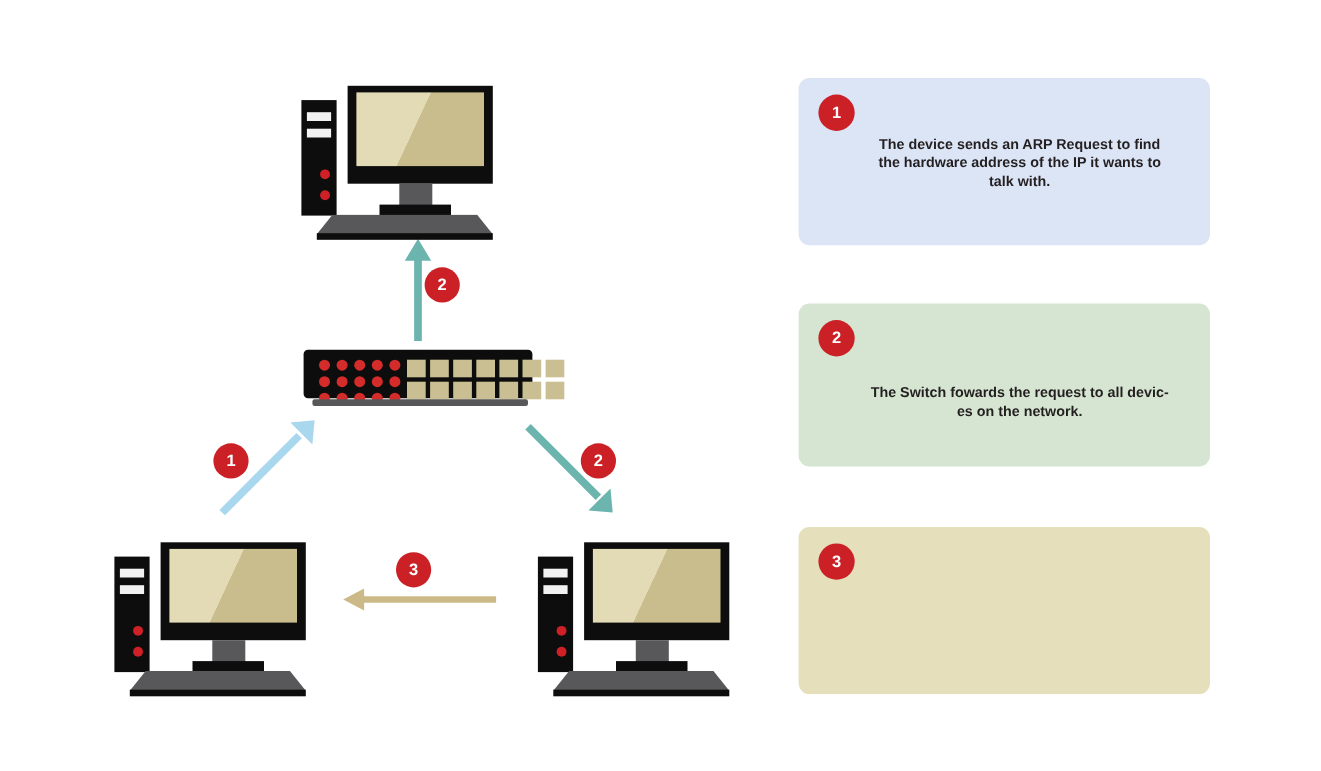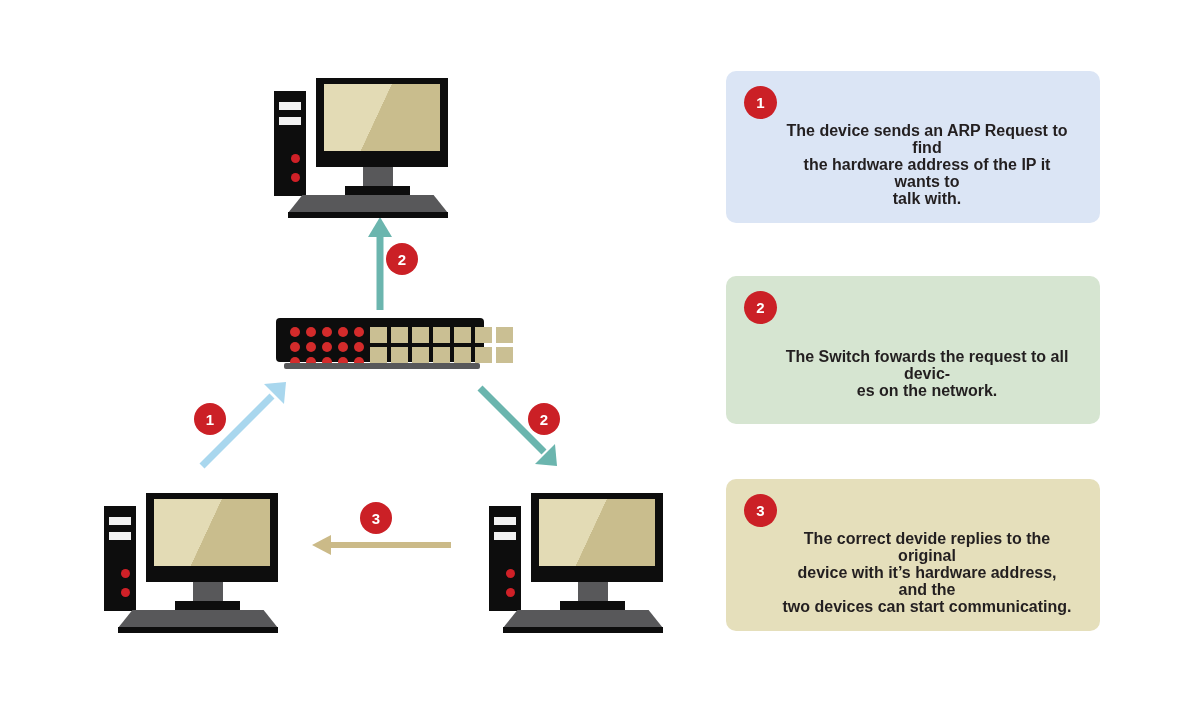--- a/index.html
+++ b/index.html
@@ -154,21 +154,21 @@
     display: flex;
     align-items: center;
     justify-content: center;
     line-height: 1;
   }
   .panel .panel-text {
     position: absolute;
     left: 56px;
     width: 290px;
     text-align: center;
-    font-size: 16px;
+    font-size: 13px;
     font-weight: bold;
     line-height: 17px;
     color: #231f20;
     white-space: pre-line;
   }
 
   #panel-1 { top: 71px; height: 152px; background: #dbe5f5; }
   #panel-1 .panel-text { top: 51px; }
   #panel-2 { top: 276px; height: 148px; background: #d6e5d1; }
   #panel-2 .panel-text { top: 66px; margin-top: 6px; }
@@ -307,16 +307,13 @@
 </div>
 
 <div class="panel" id="panel-2">
   <div class="panel-badge">2</div>
   <div class="panel-text">The Switch fowards the request to all devic-
 es on the network.</div>
 </div>
 
 <div class="panel" id="panel-3">
   <div class="panel-badge">3</div>
-  <div class="panel-text">The correct devide replies to the original
-device with it’s hardware address, and the
-two devices can start communicating.</div>
 </div>
 
 </body></html>

